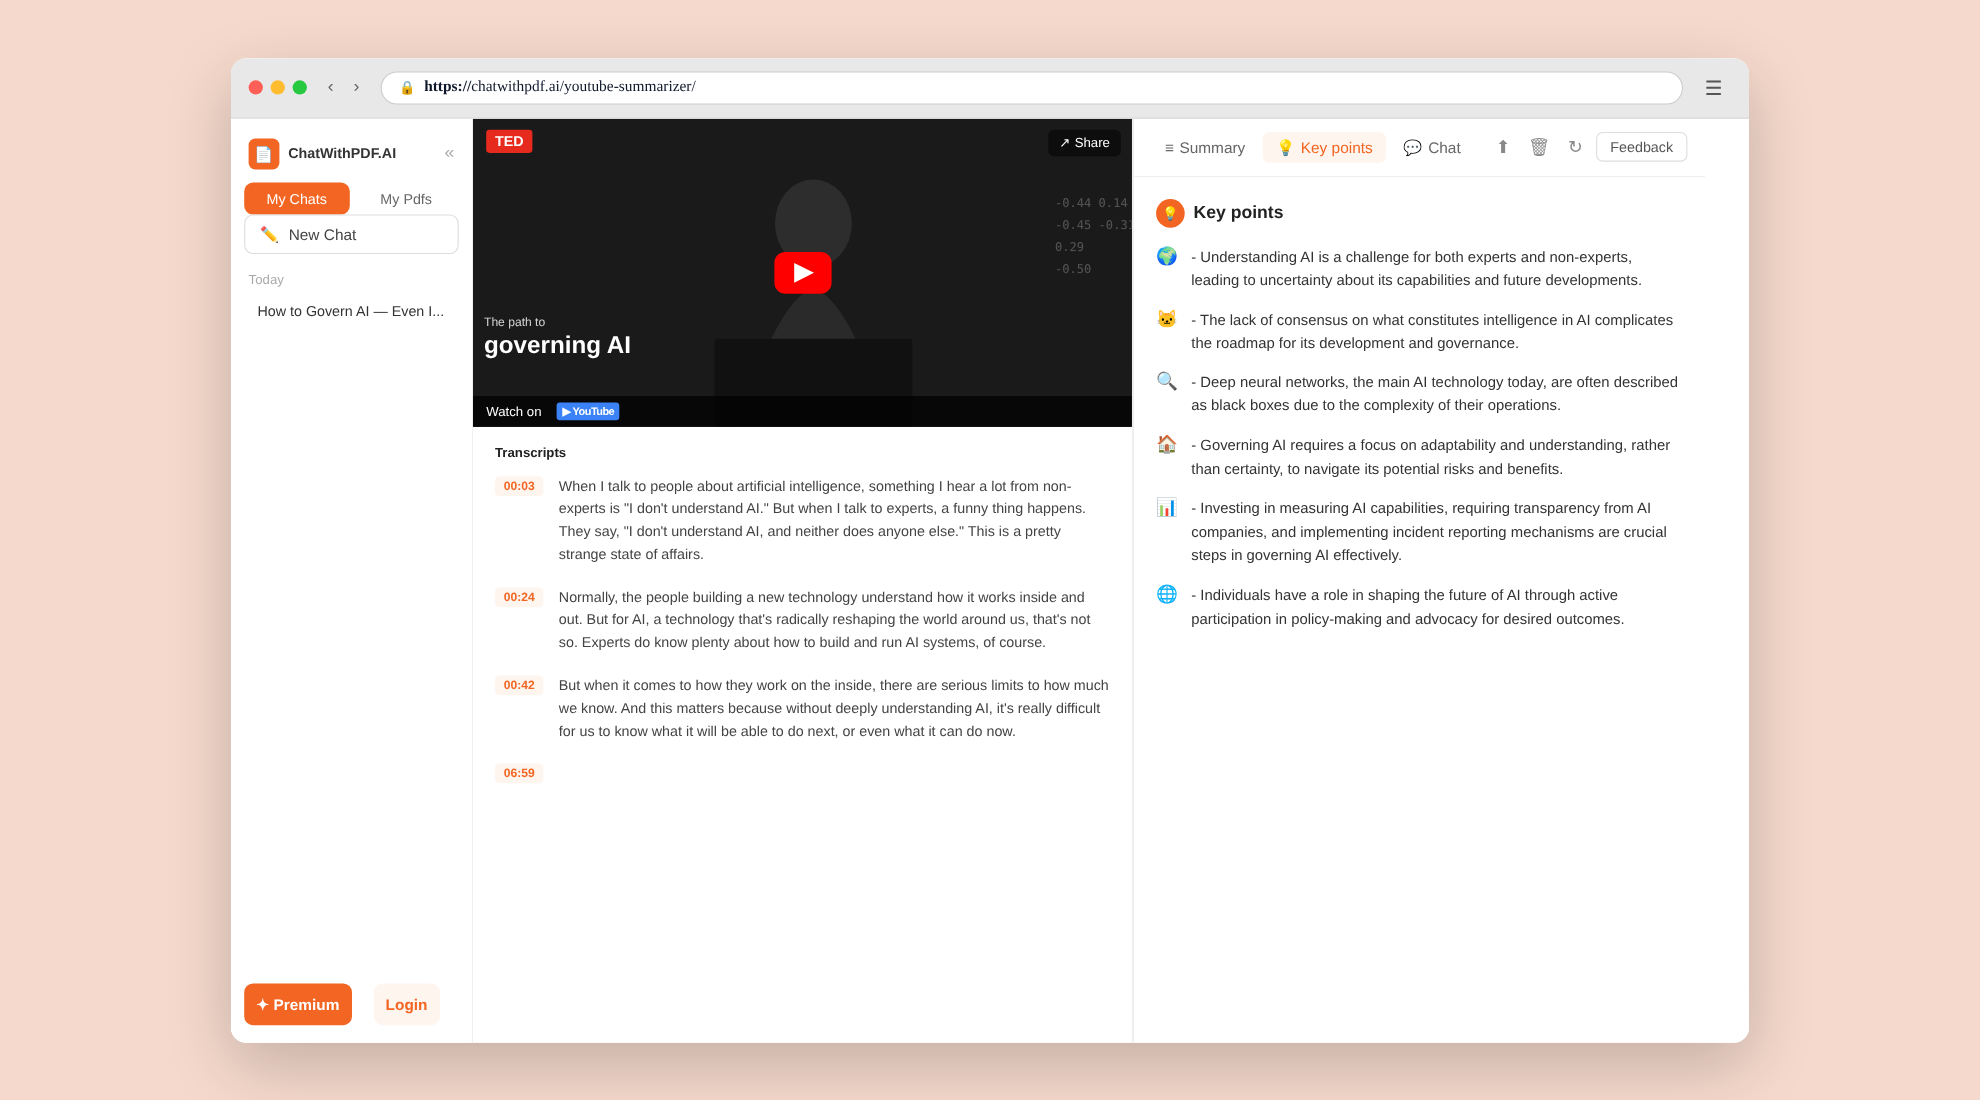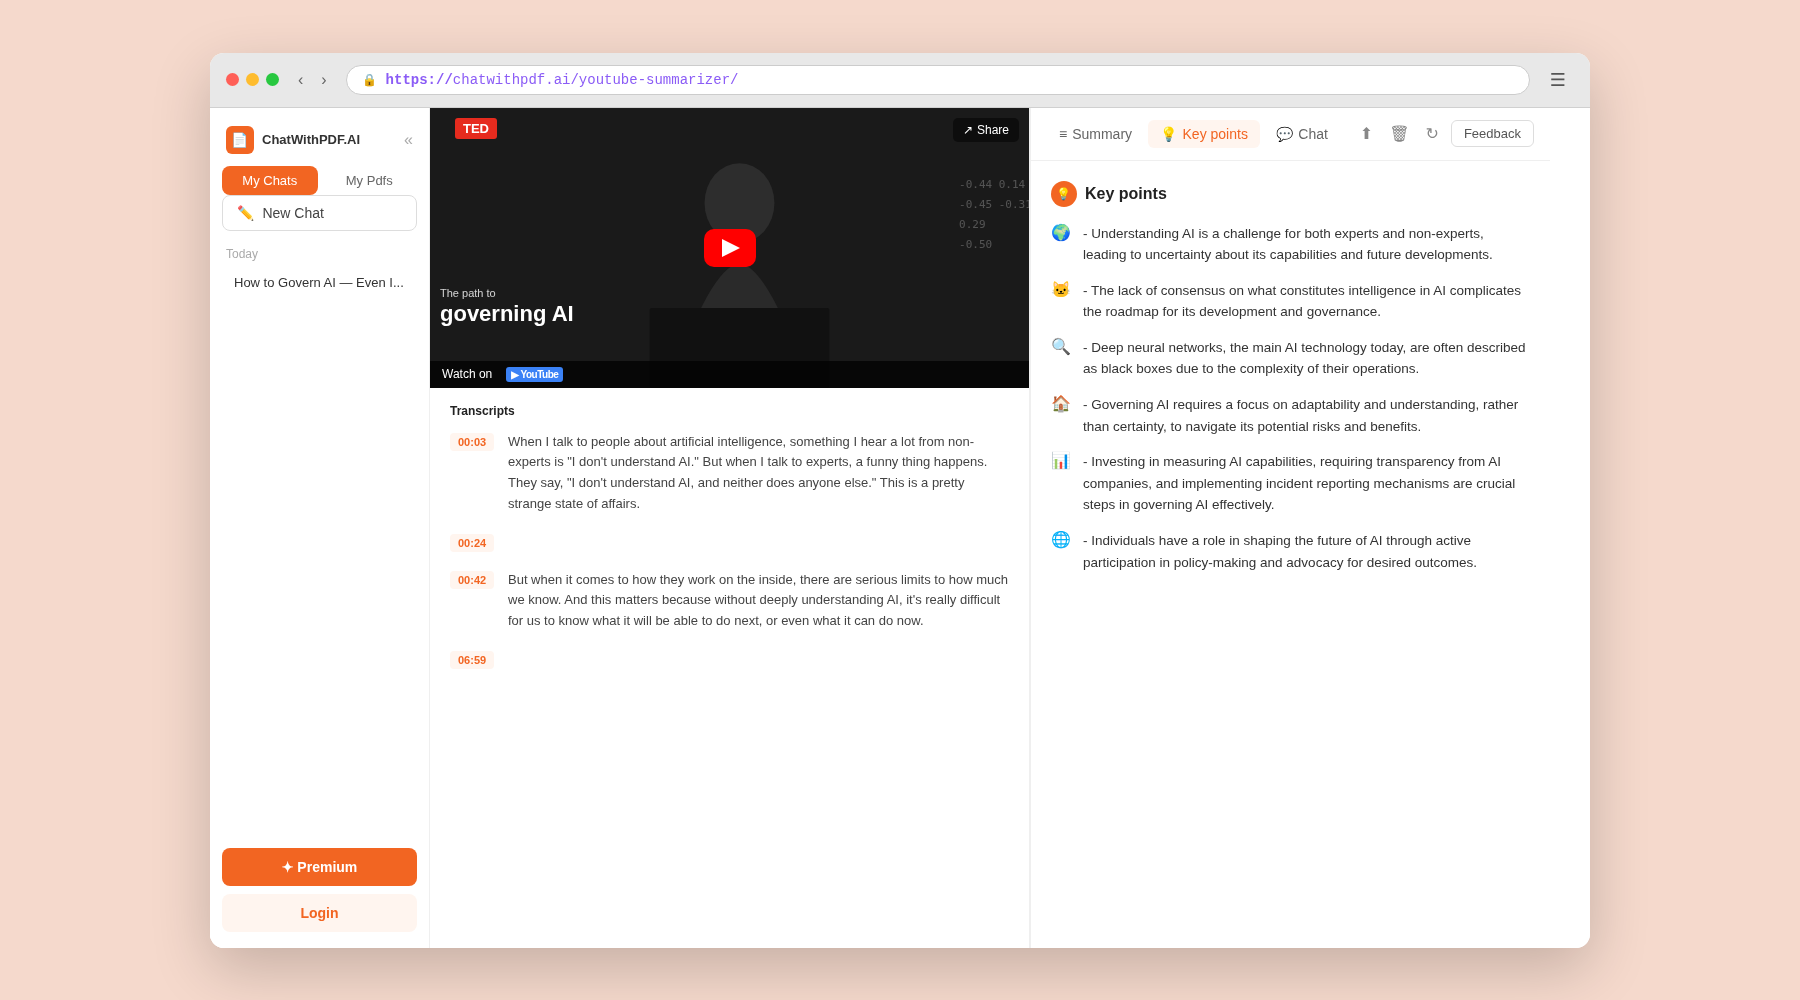--- a/index.html
+++ b/index.html
@@ -55,21 +55,21 @@
       border: 1px solid #ccc;
       border-radius: 20px;
       padding: 6px 16px;
       display: flex;
       align-items: center;
       gap: 8px;
       font-size: 14px;
       color: #333;
     }
     .lock-icon { color: #888; font-size: 12px; }
-    .url-text { color: #8b5cf6; font-family: Liberation Mono, monospace; font-size: 14px; }
+    .url-text { color: #0f172a; font-family: Liberation Serif, serif; font-size: 14px; }
     .menu-btn {
       background: none;
       border: none;
       cursor: pointer;
       color: #555;
       font-size: 18px;
       padding: 4px 8px;
     }
     
     .app-body {
@@ -168,22 +168,22 @@
       white-space: nowrap;
       overflow: hidden;
       text-overflow: ellipsis;
       border-radius: 6px;
       margin: 0 8px;
     }
     .sidebar-bottom {
       margin-top: auto;
       padding: 16px 12px;
       display: flex;
-      flex-direction: column;
-      gap: 8px;
+      flex-direction: row;
+      gap: 20px;
     }
     .premium-btn {
       background: #f26522;
       color: white;
       border: none;
       border-radius: 8px;
       padding: 11px;
       font-size: 14px;
       font-weight: 600;
       cursor: pointer;
@@ -216,21 +216,21 @@
       background: #000;
       width: 100%;
       aspect-ratio: 16/9;
       max-height: 280px;
       overflow: hidden;
     }
     
     .ted-badge {
       position: absolute;
       top: 10px;
-      left: 25px;
+      left: 12px;
       background: #e62b1e;
       color: white;
       font-weight: 900;
       font-size: 13px;
       padding: 3px 8px;
       border-radius: 3px;
     }
     .video-title-overlay {
       position: absolute;
       bottom: 60px;
@@ -530,20 +530,21 @@
 
         <div class="transcripts-section">
           <div class="transcripts-title">Transcripts</div>
 
           <div class="transcript-item">
             <span class="transcript-time">00:03</span>
             <span class="transcript-text">When I talk to people about artificial intelligence, something I hear a lot from non-experts is "I don't understand AI." But when I talk to experts, a funny thing happens. They say, "I don't understand AI, and neither does anyone else." This is a pretty strange state of affairs.</span>
           </div>
           <div class="transcript-item">
             <span class="transcript-time">00:24</span>
+            <span class="transcript-text">Normally, the people building a new technology understand how it works inside and out. But for AI, a technology that's radically reshaping the world around us, that's not so. Experts do know plenty about how to build and run AI systems, of course.</span>
           </div>
           <div class="transcript-item">
             <span class="transcript-time">00:42</span>
             <span class="transcript-text">But when it comes to how they work on the inside, there are serious limits to how much we know. And this matters because without deeply understanding AI, it's really difficult for us to know what it will be able to do next, or even what it can do now.</span>
           </div>
           <div class="transcript-item">
             <span class="transcript-time">06:59</span>
           </div>
         </div>
       </div>

